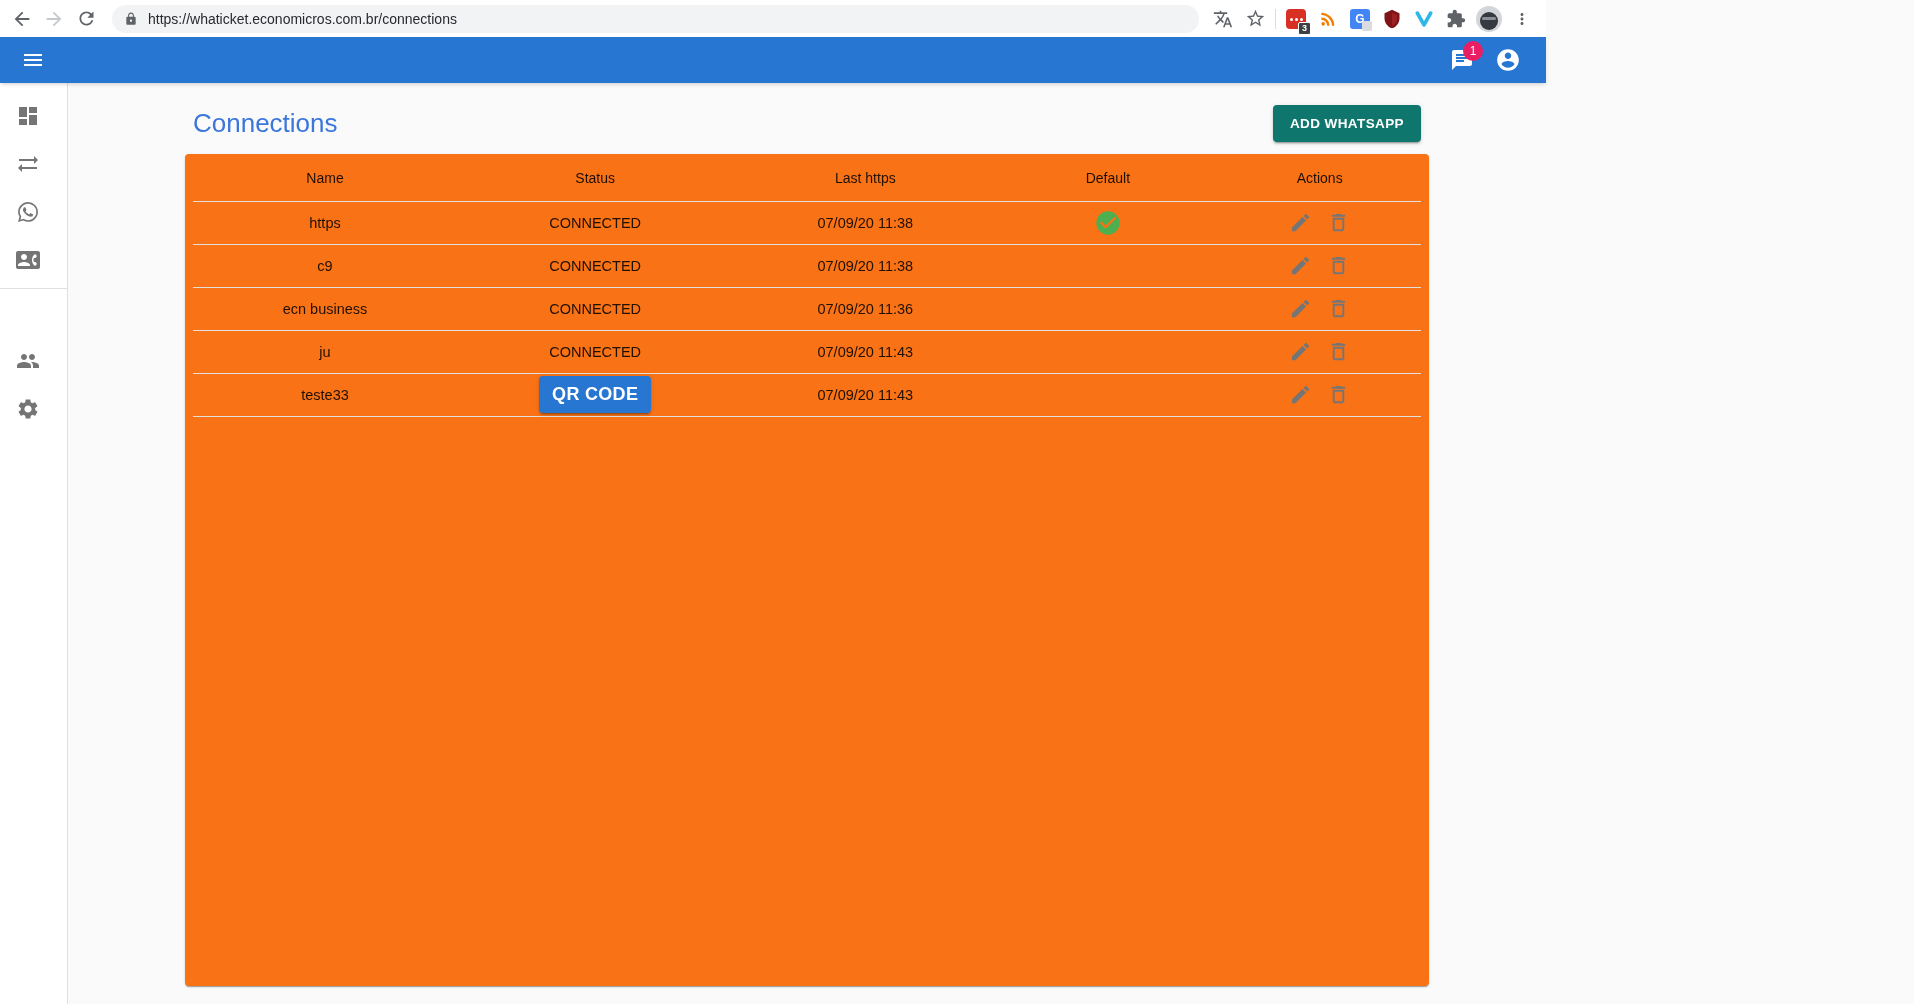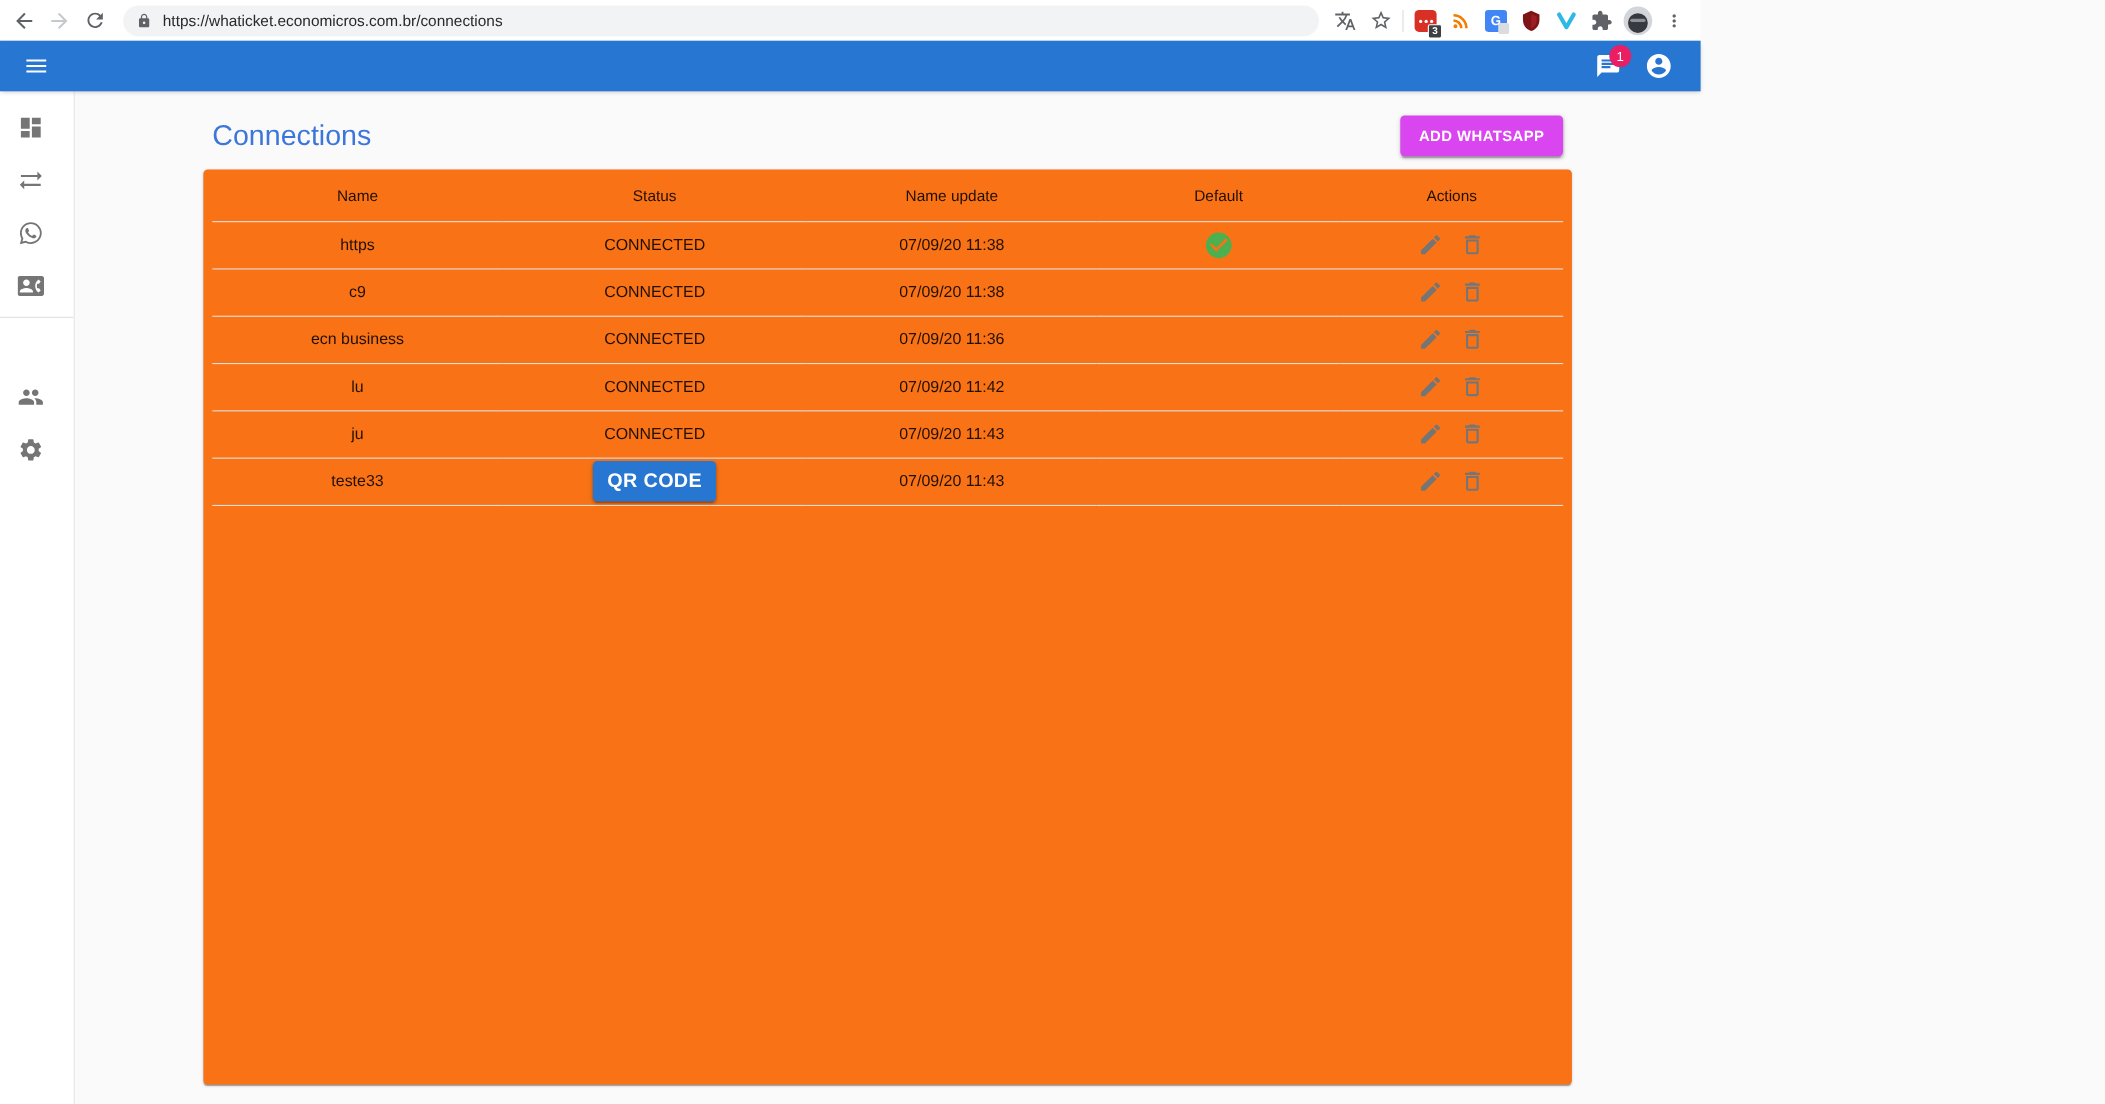--- a/index.html
+++ b/index.html
@@ -86,21 +86,21 @@
     color: #757575; cursor: pointer; background: transparent; border: none;
   }
   .side-divider { height: 1px; background: #e0e0e0; margin: 4px 0; }
   .side-gap { height: 44px; }
 
   .main { flex: 1 1 auto; background: #fafafa; overflow: hidden; }
   .container { width: 1244px; margin: 0 auto; padding-top: 22px; }
   .title-row { display: flex; align-items: center; justify-content: space-between; padding: 0 8px; }
   .page-title { font-size: 26px; font-weight: 400; color: #3b76dc; }
   .add-btn {
-    background: #d946ef; color: #fff; border: none; border-radius: 4px;
+    background: #0f766e; color: #fff; border: none; border-radius: 4px;
     font-family: "Liberation Sans", sans-serif; font-size: 13.5px; font-weight: bold;
     letter-spacing: .4px; padding: 11px 17px; cursor: pointer;
     box-shadow: 0 3px 1px -2px rgba(0,0,0,.2), 0 2px 2px 0 rgba(0,0,0,.14), 0 1px 5px 0 rgba(0,0,0,.12);
   }
   .card {
     margin-top: 12px; background: #f97316; border-radius: 4px; height: 832px; padding: 2px 8px;
     box-shadow: 0 2px 1px -1px rgba(0,0,0,.2), 0 1px 1px 0 rgba(0,0,0,.14), 0 1px 3px 0 rgba(0,0,0,.12);
   }
   table { width: 100%; border-collapse: collapse; }
   th {
@@ -273,21 +273,21 @@
         <div class="title-row">
           <h1 class="page-title">Connections</h1>
           <button class="add-btn">ADD WHATSAPP</button>
         </div>
         <div class="card">
           <table>
             <thead>
               <tr>
                 <th class="c-name">Name</th>
                 <th class="c-status">Status</th>
-                <th class="c-update">Name update</th>
+                <th class="c-update">Last https</th>
                 <th class="c-default">Default</th>
                 <th class="c-actions">Actions</th>
               </tr>
             </thead>
             <tbody id="tbody">
   <tr>
     <td class="c-name">https</td>
     <td class="c-status">
       <span class="status-text">CONNECTED</span>
       
@@ -356,43 +356,20 @@
                       </svg>
       </button>
       <button class="icon-btn">
         <svg width="23" height="23" viewBox="0 0 24 24" fill="currentColor">
                         <path d="M6 19c0 1.1.9 2 2 2h8c1.1 0 2-.9 2-2V7H6v12zM8 9h8v10H8V9zm7.5-5l-1-1h-5l-1 1H5v2h14V4h-3.5z"></path>
                       </svg>
       </button>
     </td>
   </tr>
 
-  <tr>
-    <td class="c-name">lu</td>
-    <td class="c-status">
-      <span class="status-text">CONNECTED</span>
-      
-    </td>
-    <td class="c-update">07/09/20 11:42</td>
-    <td class="c-default">
-      
-    </td>
-    <td class="c-actions">
-      <button class="icon-btn">
-        <svg width="23" height="23" viewBox="0 0 24 24" fill="currentColor">
-                        <path d="M3 17.25V21h3.75L17.81 9.94l-3.75-3.75L3 17.25zM20.71 7.04c.39-.39.39-1.02 0-1.41l-2.34-2.34a.9959.9959 0 0 0-1.41 0l-1.83 1.83 3.75 3.75 1.83-1.83z"></path>
-                      </svg>
-      </button>
-      <button class="icon-btn">
-        <svg width="23" height="23" viewBox="0 0 24 24" fill="currentColor">
-                        <path d="M6 19c0 1.1.9 2 2 2h8c1.1 0 2-.9 2-2V7H6v12zM8 9h8v10H8V9zm7.5-5l-1-1h-5l-1 1H5v2h14V4h-3.5z"></path>
-                      </svg>
-      </button>
-    </td>
-  </tr>
 
   <tr>
     <td class="c-name">ju</td>
     <td class="c-status">
       <span class="status-text">CONNECTED</span>
       
     </td>
     <td class="c-update">07/09/20 11:43</td>
     <td class="c-default">
       

